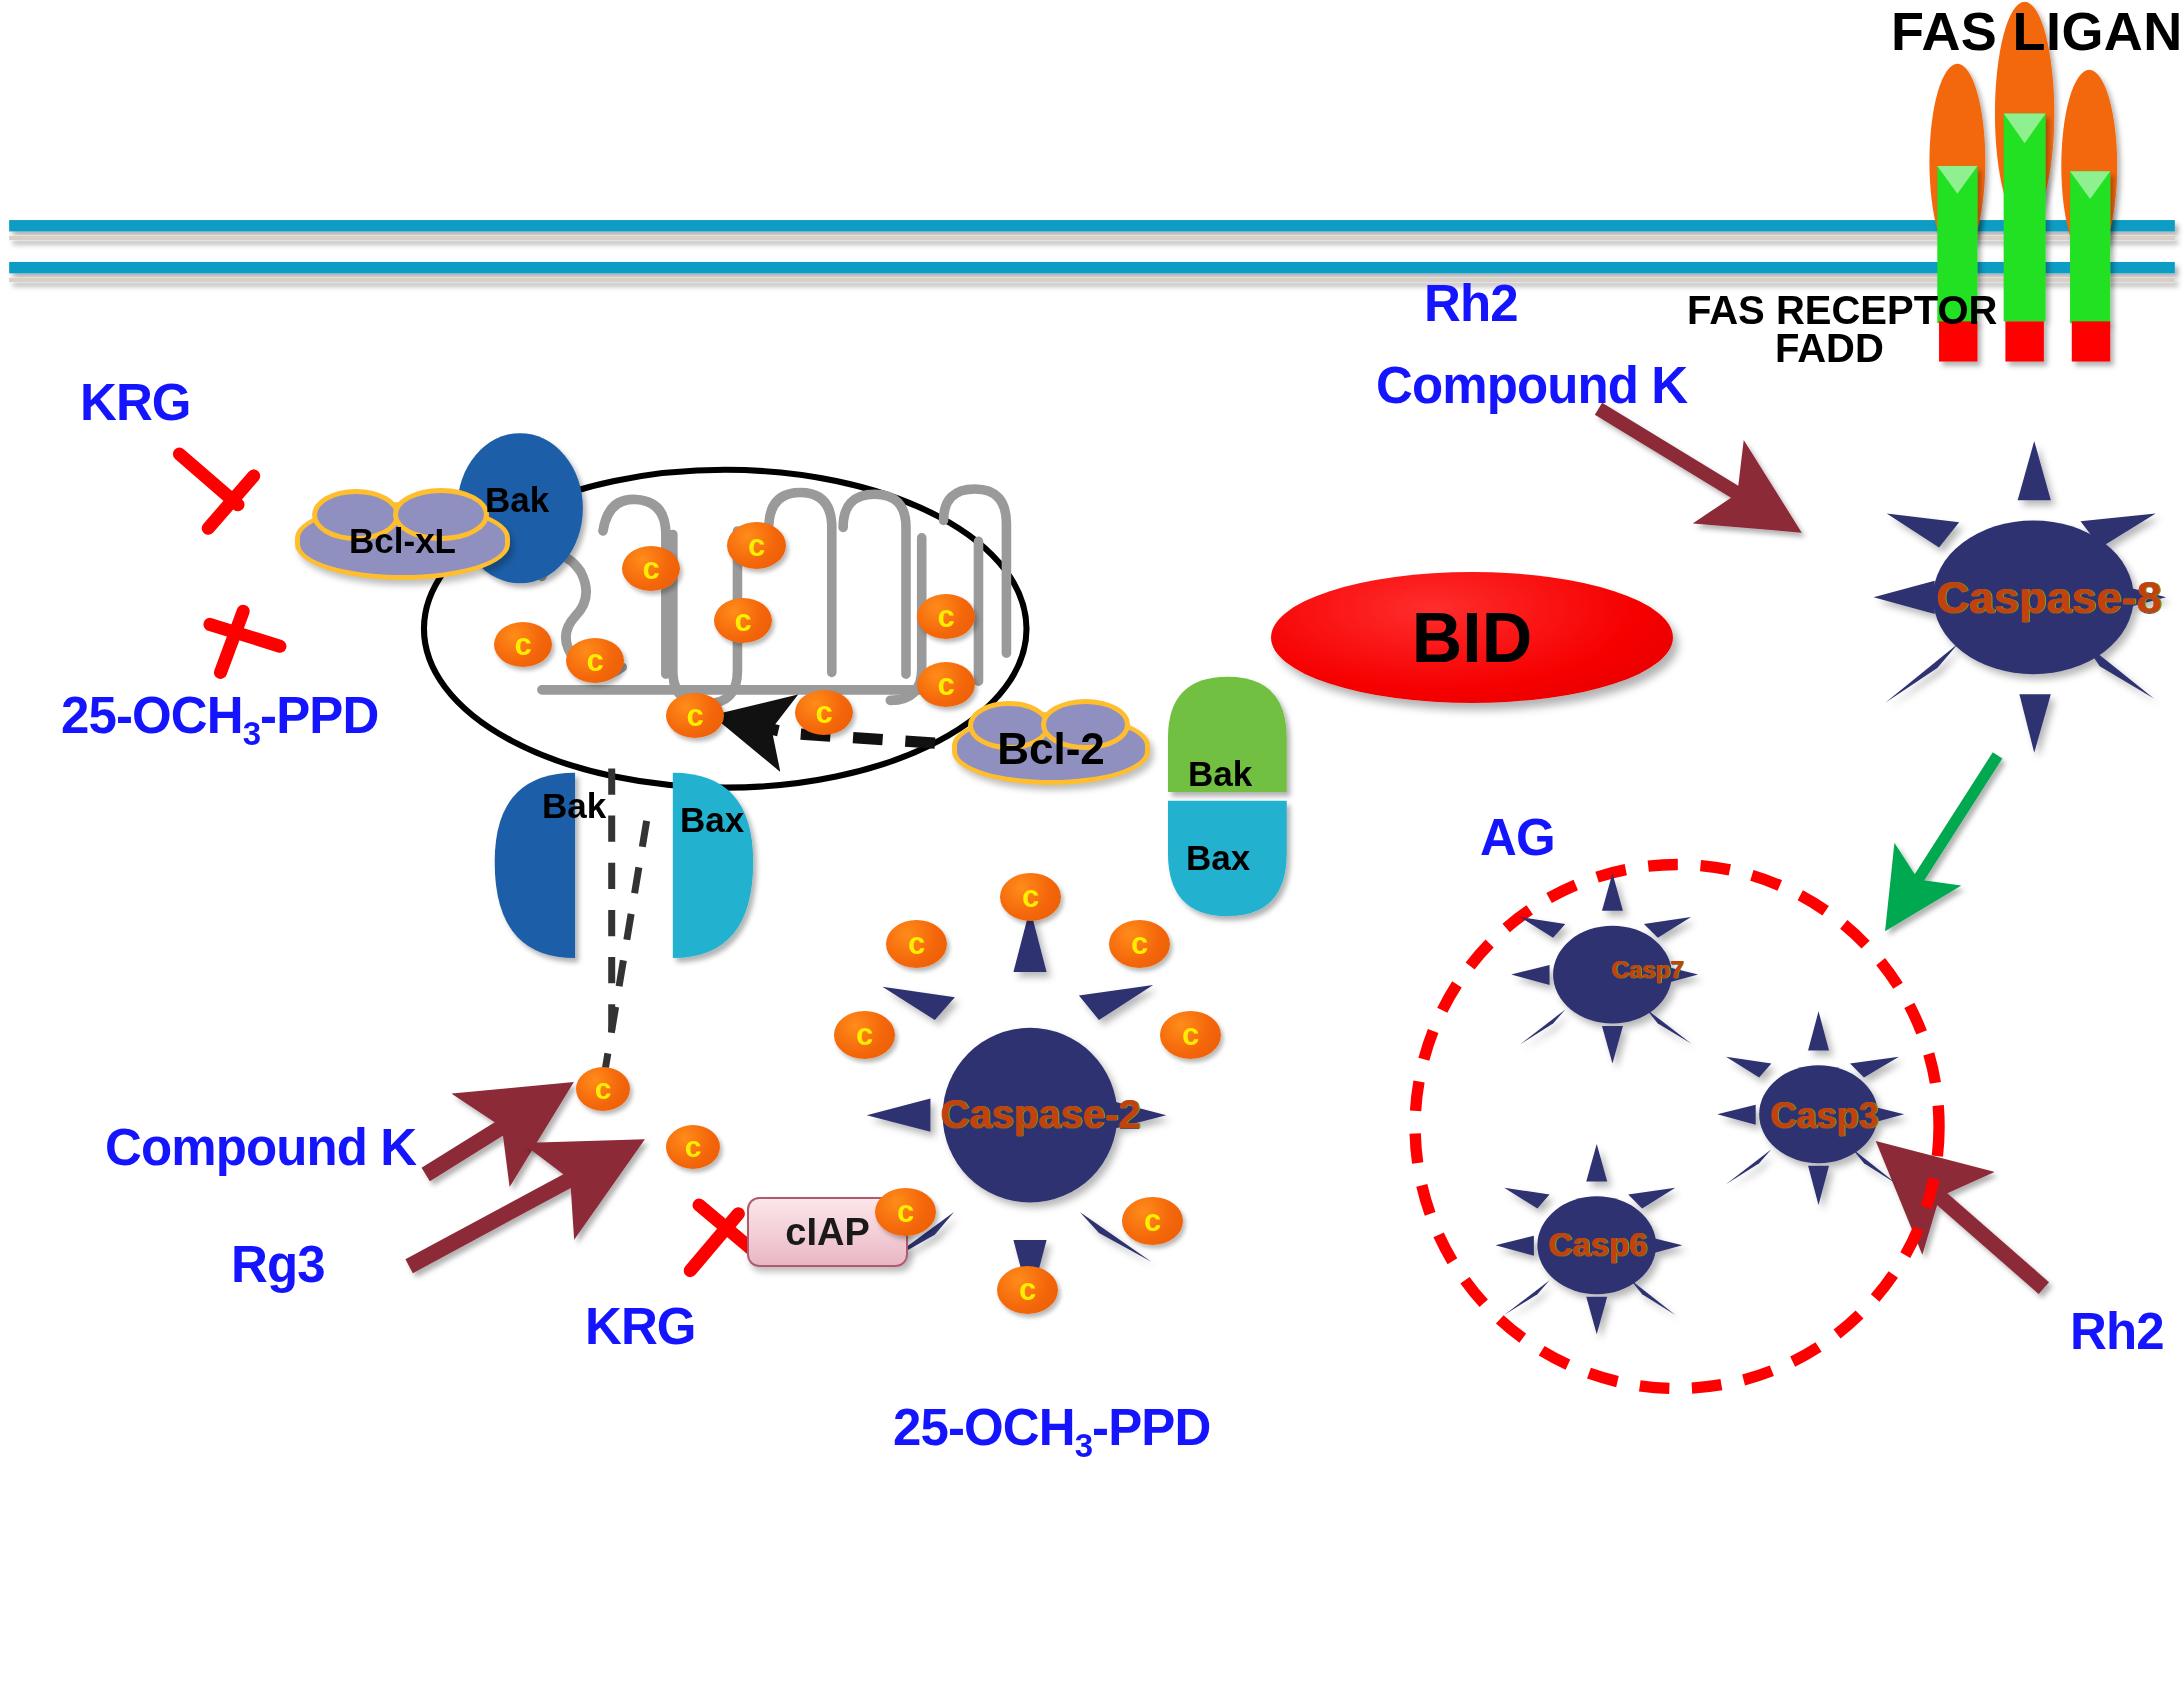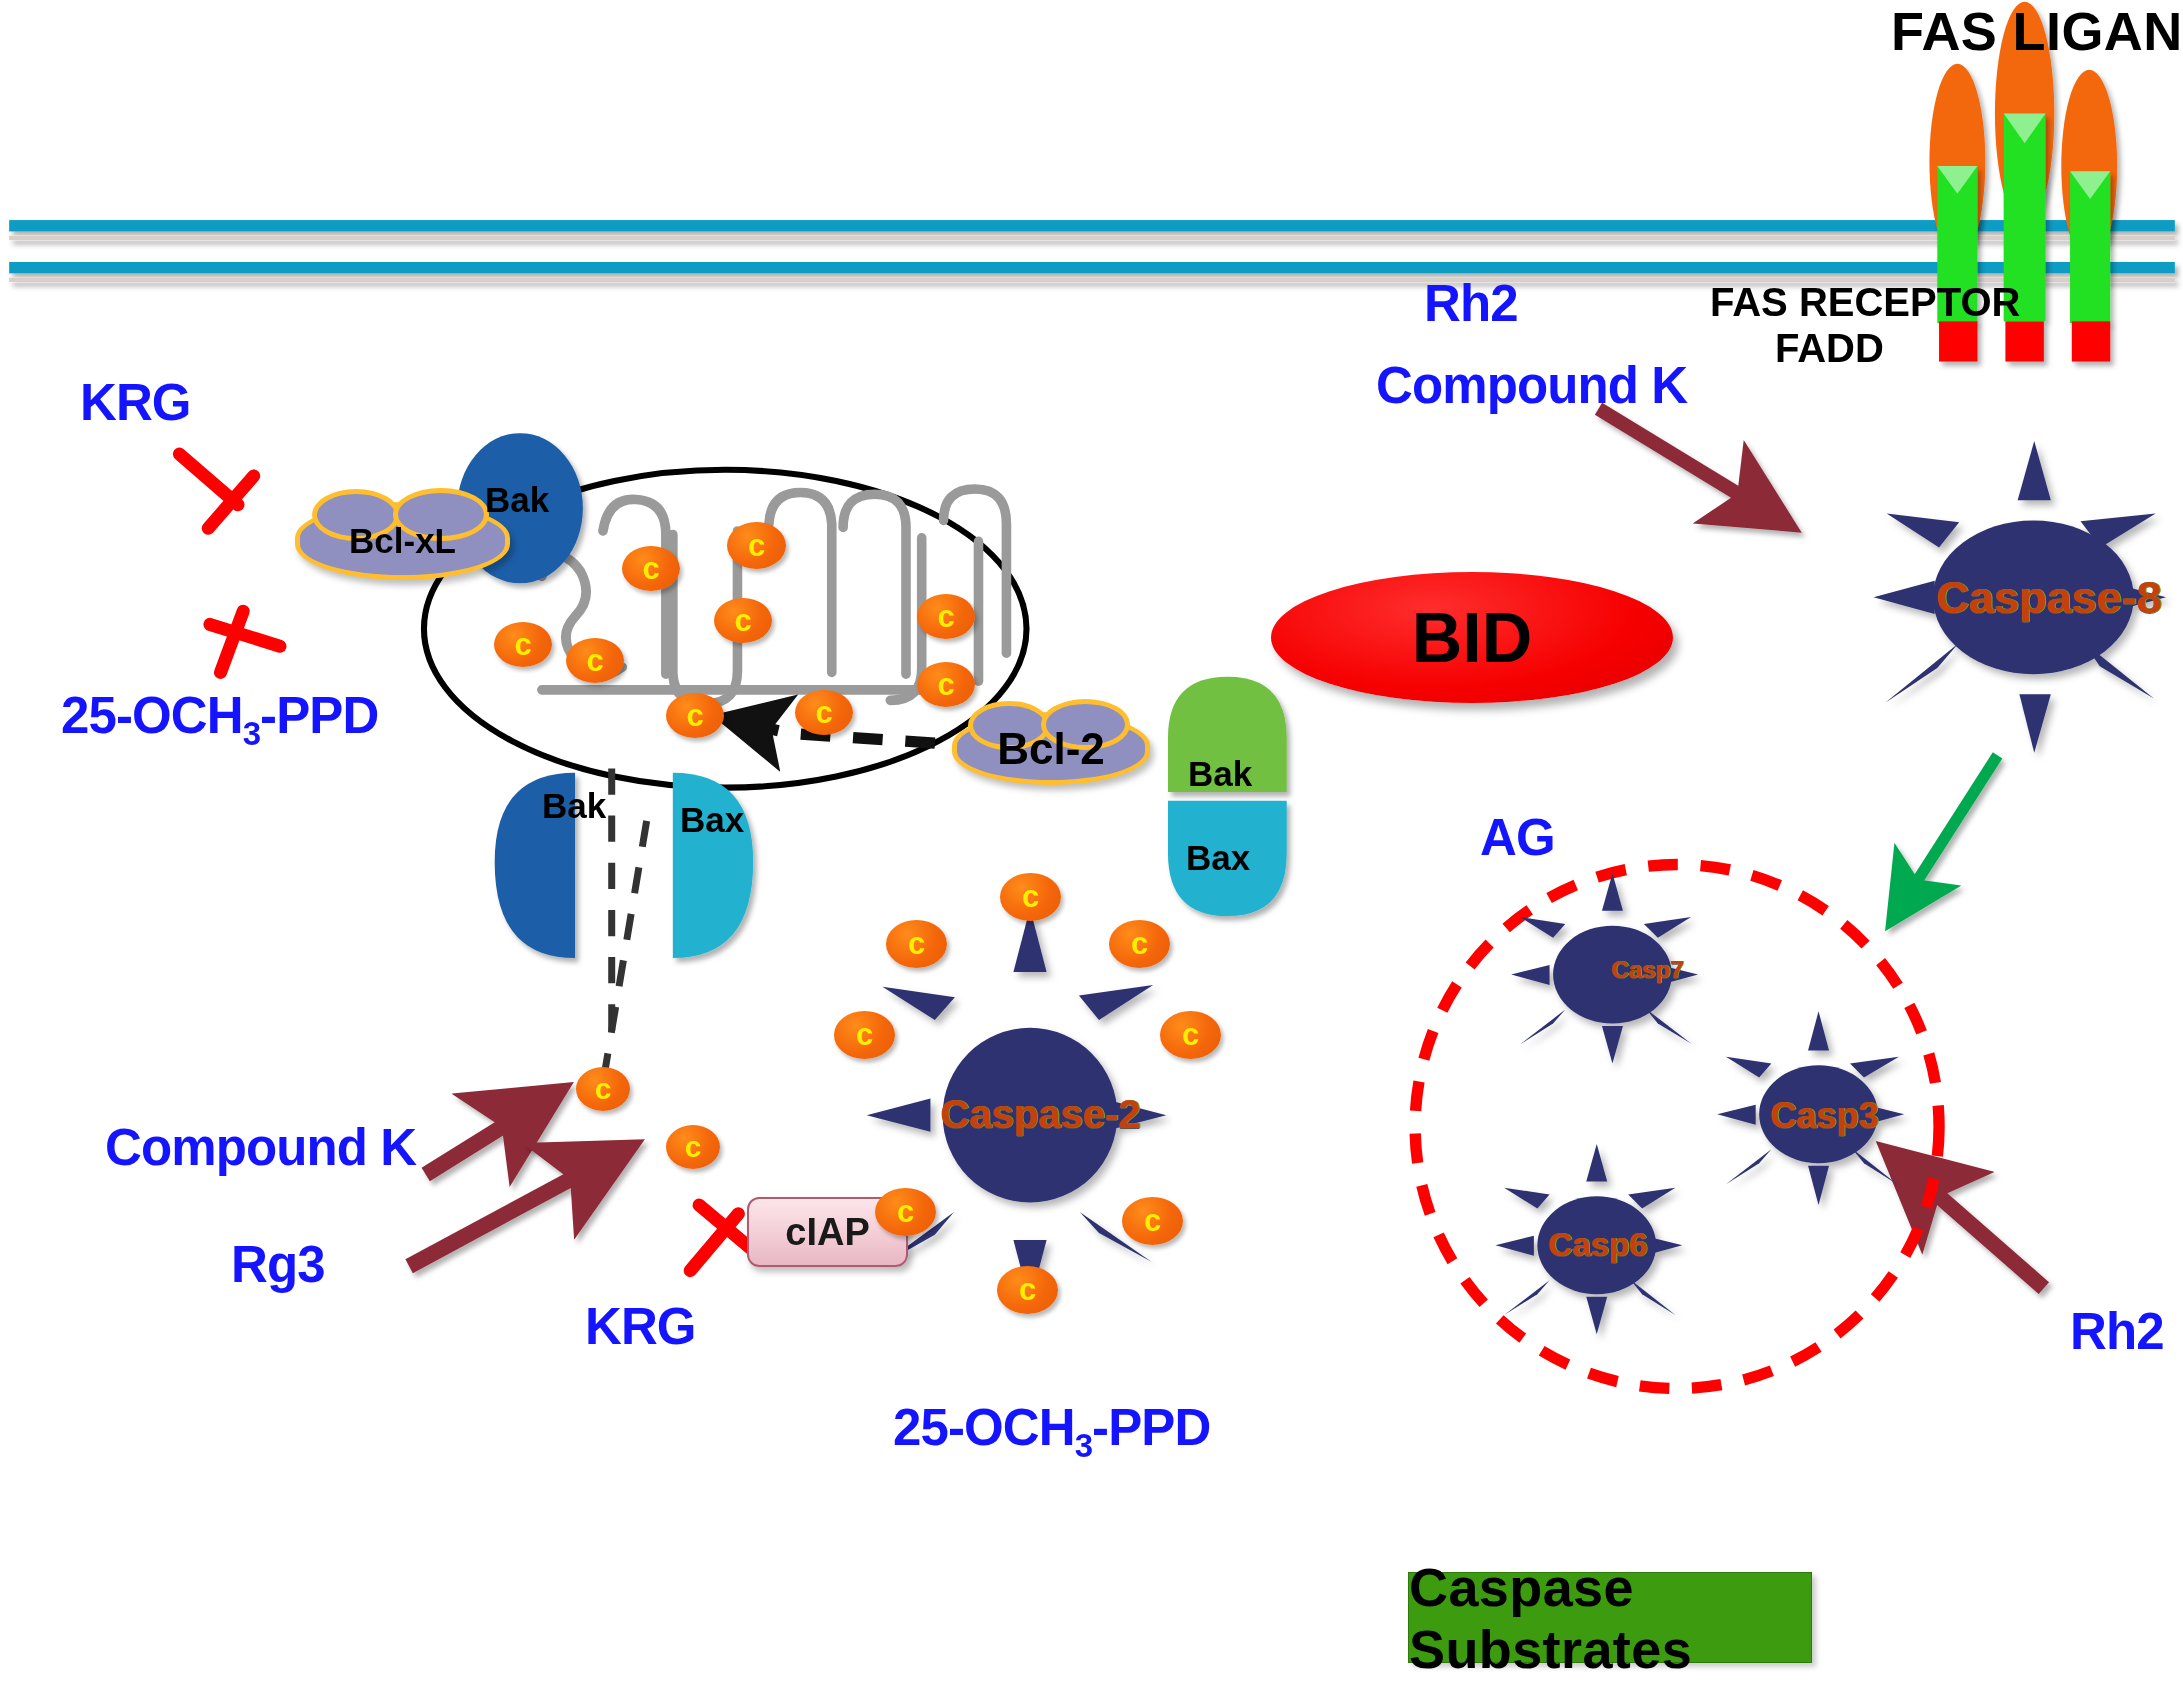--- a/index.html
+++ b/index.html
@@ -249,21 +249,21 @@
 
     <ellipse cx="595" cy="582" rx="72" ry="86" fill="#1f5fa8" filter="url(#sh2)"></ellipse>
 
     <path d="M598,965 q-92,0 -92,102 q0,110 92,110 l0,-212 Z" fill="#1f5fa8" filter="url(#sh2)" transform="translate(60,-80)"></path>
 
     <path d="M770,885 q92,0 92,102 q0,110 -92,110 l0,-212 Z" fill="#23b2cf" filter="url(#sh2)"></path>
   </svg>
 
   <div class="lbl bigblk" style="left:1891px;top:4.4px;">FAS LIGAND</div>
 
-  <div class="lbl blk" style="left:1687px;top:282px;margin-left:23px;">FAS RECEPTOR</div>
+  <div class="lbl blk" style="left:1687px;top:290px;">FAS RECEPTOR</div>
   <div class="lbl blk" style="left:1775px;top:328px;">FADD</div>
 
   <div class="lbl drug" style="left:1424px;top:278px;">Rh2</div>
   <div class="lbl drug" style="left:1376px;top:360px;">Compound K</div>
   <div class="lbl drug" style="left:80px;top:377px;">KRG</div>
   <div class="lbl drug" style="left:61px;top:690px;"><span>25-OCH</span><span class="sub">3</span><span>-PPD</span></div>
   <div class="lbl drug" style="left:1480px;top:812px;">AG</div>
   <div class="lbl drug" style="left:105px;top:1122px;">Compound K</div>
   <div class="lbl drug" style="left:231px;top:1239px;">Rg3</div>
   <div class="lbl drug" style="left:585px;top:1301px;">KRG</div>
@@ -285,23 +285,20 @@
   <div class="lbl" style="left:1186px;top:840px;color:#000;font-weight:bold;font-size:35px;">Bax</div>
 
   <div class="bid-ellipse" style="left:1271px;top:572px;width:402px;height:131px;">
     <span>BID</span>
   </div>
 
   <div class="cIAP" style="left:747px;top:1197px;width:157px;height:66px;">
     <span>cIAP</span>
   </div>
 
-  <div class="substrate-box" style="left:1408px;top:1572px;width:402px;height:89px;">
-    <span class="bigblk">Caspase Substrates</span>
-  </div>
 
   <div class="cas-lbl" style="left:1937px;top:572px;font-size:45px;">Caspase-8</div>
   <div class="cas-lbl" style="left:941px;top:1092px;font-size:40px;">Caspase-2</div>
   <div class="cas-lbl" style="left:1565px;top:956px;font-size:24px;margin-left:47px;">Casp7</div>
   <div class="cas-lbl" style="left:1771px;top:1095px;font-size:36px;">Casp3</div>
   <div class="cas-lbl" style="left:1549px;top:1226px;font-size:33px;">Casp6</div>
 
   <div class="cytc" style="left:622px;top:546px;width:58px;height:45px;font-size:31px;">c</div>
   <div class="cytc" style="left:727px;top:522px;width:59px;height:47px;font-size:31px;">c</div>
   <div class="cytc" style="left:714px;top:598px;width:58px;height:45px;font-size:31px;">c</div>

